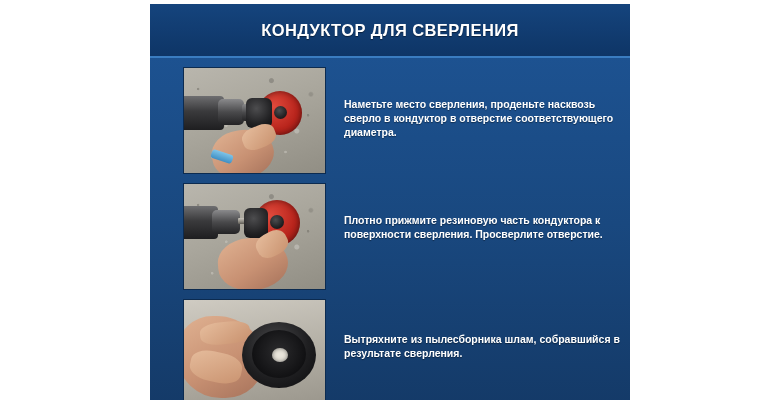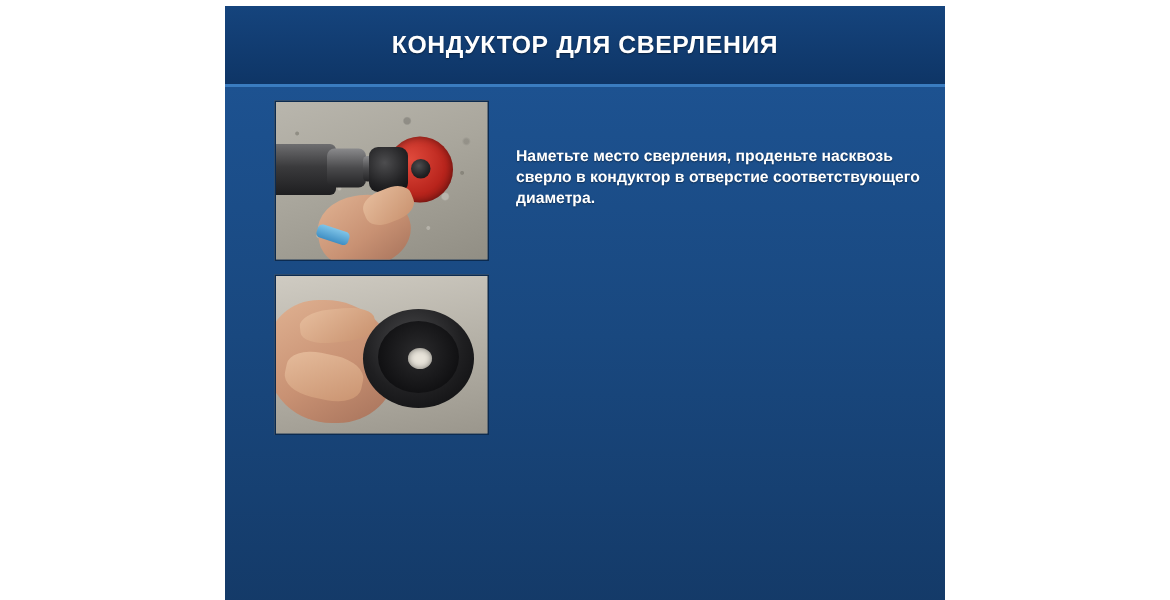--- a/index.html
+++ b/index.html
@@ -230,28 +230,44 @@
           <div class="guide-black" style="left:62px; top:30px; width:26px; height:30px; border-radius:6px;"></div>
           <div class="guide-black" style="left:90px; top:38px; width:13px; height:13px;"></div>
 
           <div class="hand" style="left:28px; top:62px; width:62px; height:48px; transform:rotate(-8deg);"></div>
           <div class="thumb" style="left:58px; top:58px; width:34px; height:22px; transform:rotate(-22deg);"></div>
           <div class="blue-tip" style="left:27px; top:84px; width:22px; height:9px; transform:rotate(18deg);"></div>
         </div>
         <div class="caption">Наметьте место сверления, проденьте насквозь сверло в кондуктор в отверстие соответствующего диаметра.</div>
       </div>
 
+      <div class="step step2">
+        <div class="photo">
+          <div class="wall"></div>
+          <div class="wall-speck"></div>
+          <div class="drill-body" style="left:-8px; top:22px; width:42px; height:33px;"></div>
+          <div class="chuck" style="left:28px; top:26px; width:28px; height:24px; border-radius:5px;"></div>
+          <div class="bit" style="left:54px; top:34px; width:22px; height:6px;"></div>
+          <div class="guide-red" style="left:70px; top:16px; width:46px; height:46px;"></div>
+          <div class="guide-black" style="left:60px; top:24px; width:24px; height:30px; border-radius:6px;"></div>
+          <div class="guide-black" style="left:86px; top:31px; width:14px; height:14px;"></div>
+          <div class="hand" style="left:34px; top:54px; width:70px; height:52px; transform:rotate(-4deg);"></div>
+          <div class="thumb" style="left:72px; top:48px; width:32px; height:24px; transform:rotate(-28deg);"></div>
+        </div>
+        <div class="caption">Плотно прижмите резиновую часть кондуктора к поверхности сверления. Просверлите отверстие.</div>
+      </div>
 
       <div class="step step3">
         <div class="photo">
           <div class="p3bg"></div>
           <div class="hand" style="left:-6px; top:16px; width:86px; height:82px; border-radius:40% 55% 45% 50%;"></div>
           <div class="thumb" style="left:6px; top:52px; width:52px; height:30px; transform:rotate(12deg);"></div>
           <div class="thumb" style="left:16px; top:22px; width:50px; height:22px; transform:rotate(-6deg);"></div>
           <div class="cup-outer" style="left:58px; top:22px; width:74px; height:66px;"></div>
           <div class="cup-inner" style="left:68px; top:30px; width:54px; height:48px;"></div>
           <div class="cup-hole" style="left:88px; top:48px; width:16px; height:14px;"></div>
         </div>
+        <div class="caption">Вытряхните из пылесборника шлам, собравшийся в результате сверления.</div>
       </div>
 
     </div>
   </div>
 </div>
 
 </body></html>

